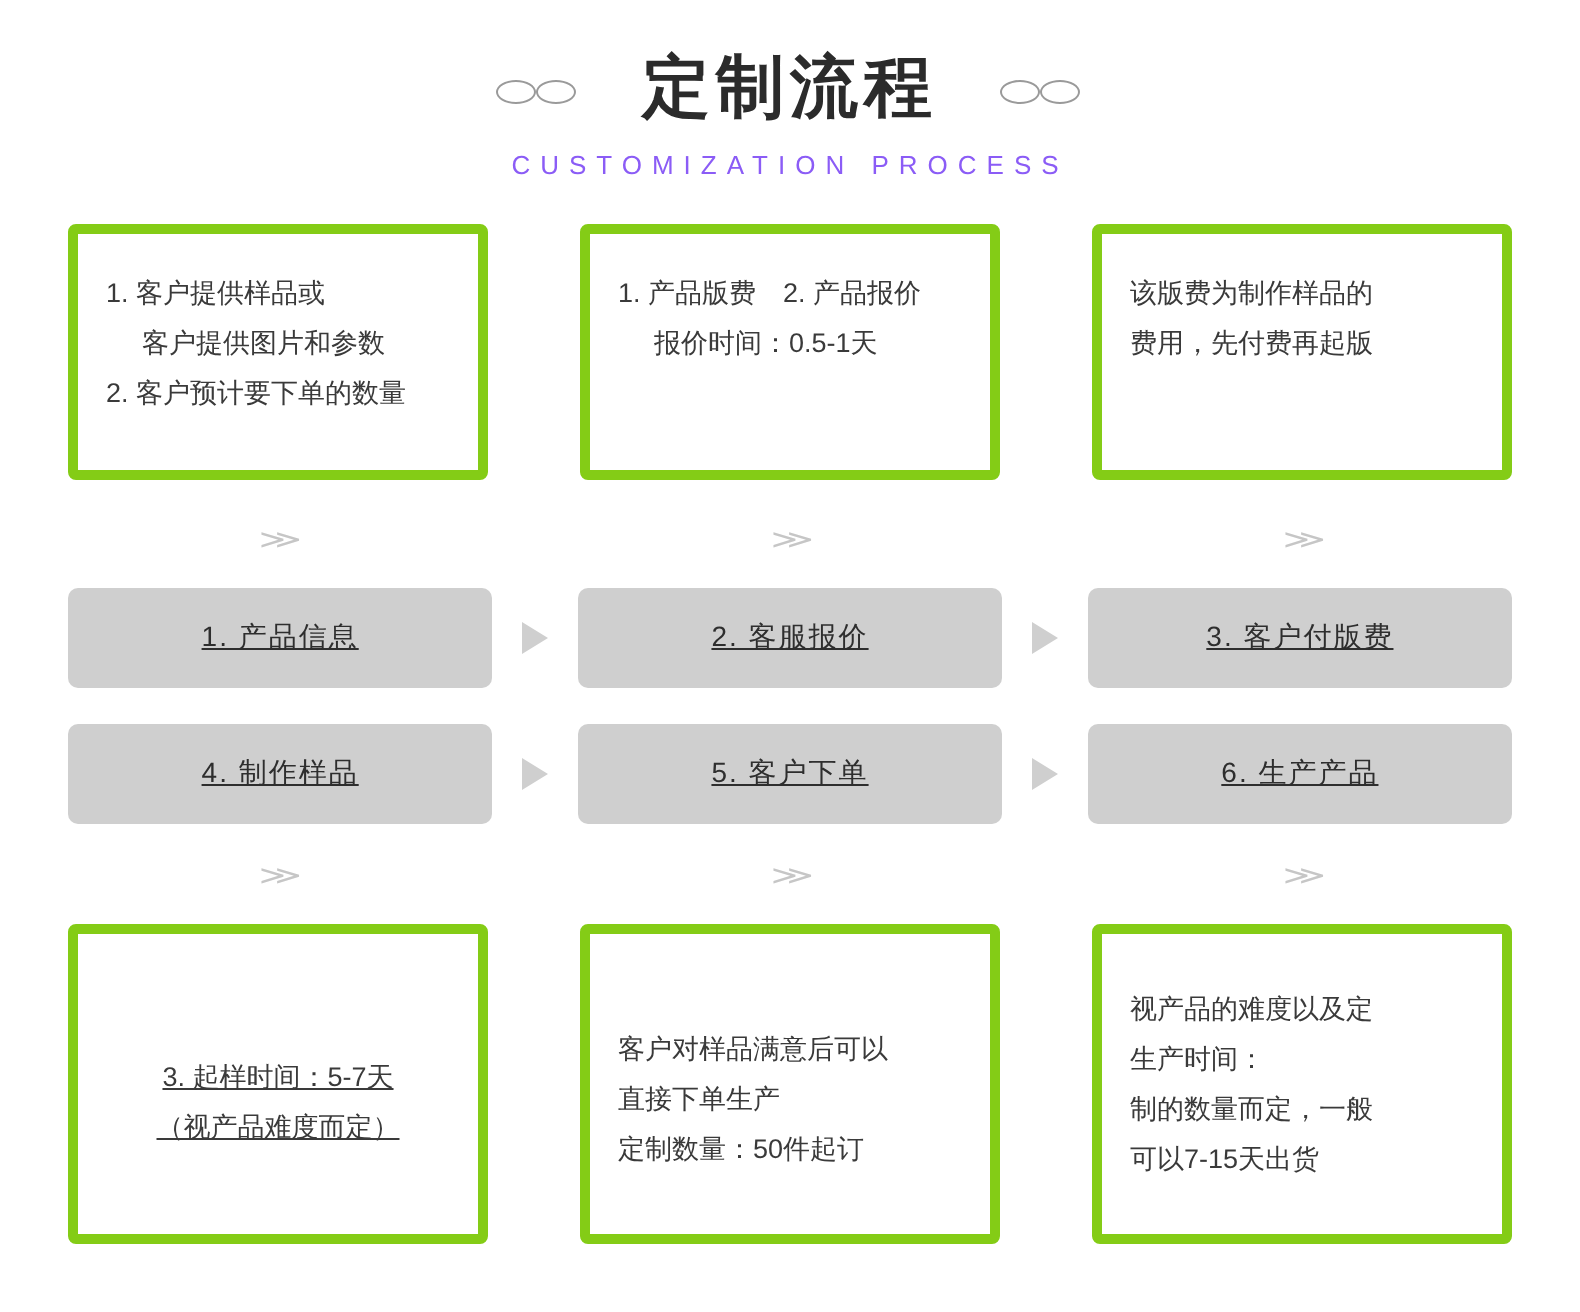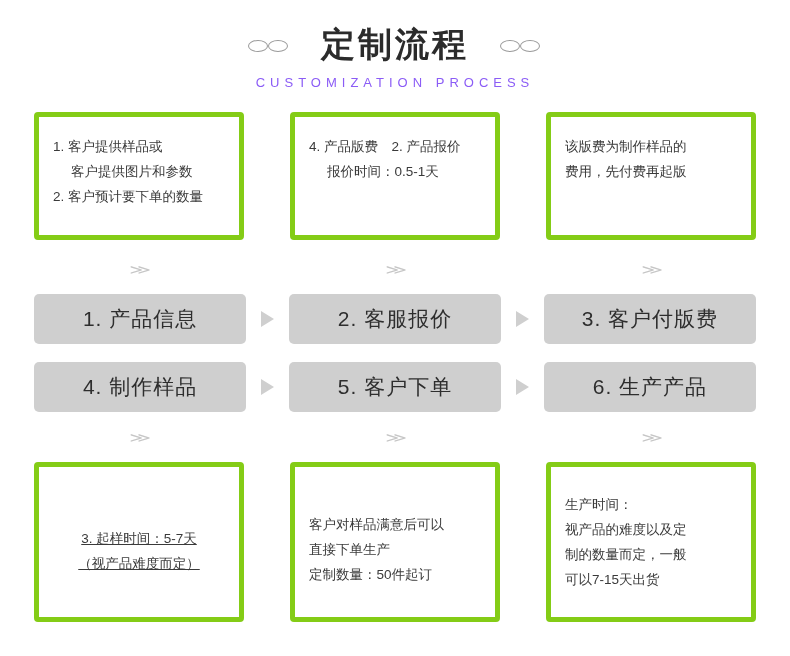--- a/index.html
+++ b/index.html
@@ -122,24 +122,25 @@
     align-items: center;
   }
   .step {
     width: 228px;
     height: 50px;
     background: #cfcfcf;
     border-radius: 5px;
     display: flex;
     align-items: center;
     justify-content: center;
-    font-size: 21px;
+    font-size: 14px;
     color: #2e2e2e;
     letter-spacing: 1px;
     box-sizing: border-box;
+    text-decoration: underline;
   }
   .arrow-h {
     width: 46px;
     display: flex;
     align-items: center;
     justify-content: center;
   }
   .arrow-h .tri {
     width: 0; height: 0;
     border-top: 8px solid transparent;
@@ -168,21 +169,21 @@
     <div class="row">
       <div class="col">
         <div class="note top">
           <div class="ln">1. 客户提供样品或</div>
           <div class="ln indent">客户提供图片和参数</div>
           <div class="ln">2. 客户预计要下单的数量</div>
         </div>
       </div>
       <div class="col">
         <div class="note top">
-          <div class="ln">4. 产品版费　2. 产品报价</div>
+          <div class="ln">1. 产品版费　2. 产品报价</div>
           <div class="ln indent">报价时间：0.5-1天</div>
         </div>
       </div>
       <div class="col">
         <div class="note top">
           <div class="ln">该版费为制作样品的</div>
           <div class="ln">费用，先付费再起版</div>
         </div>
       </div>
     </div>
@@ -259,22 +260,22 @@
           <div style="margin-top:28px;">
             <div class="ln">客户对样品满意后可以</div>
             <div class="ln">直接下单生产</div>
             <div class="ln">定制数量：50件起订</div>
           </div>
         </div>
       </div>
       <div class="col">
         <div class="note bottom">
           <div style="margin-top:8px;">
+            <div class="ln">视产品的难度以及定</div>
             <div class="ln">生产时间：</div>
-            <div class="ln">视产品的难度以及定</div>
             <div class="ln">制的数量而定，一般</div>
             <div class="ln">可以7-15天出货</div>
           </div>
         </div>
       </div>
     </div>
 
   </div>
 </div>
 

